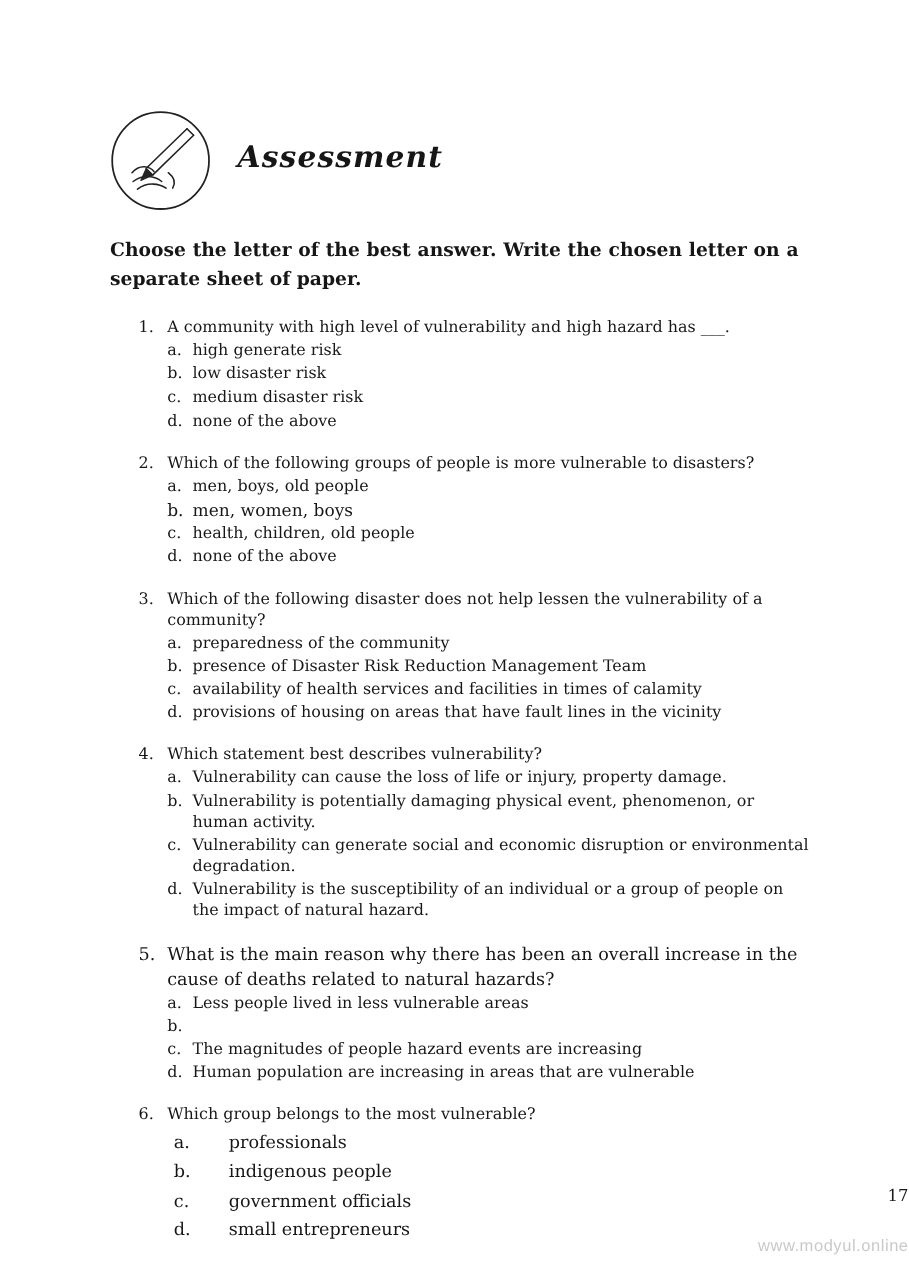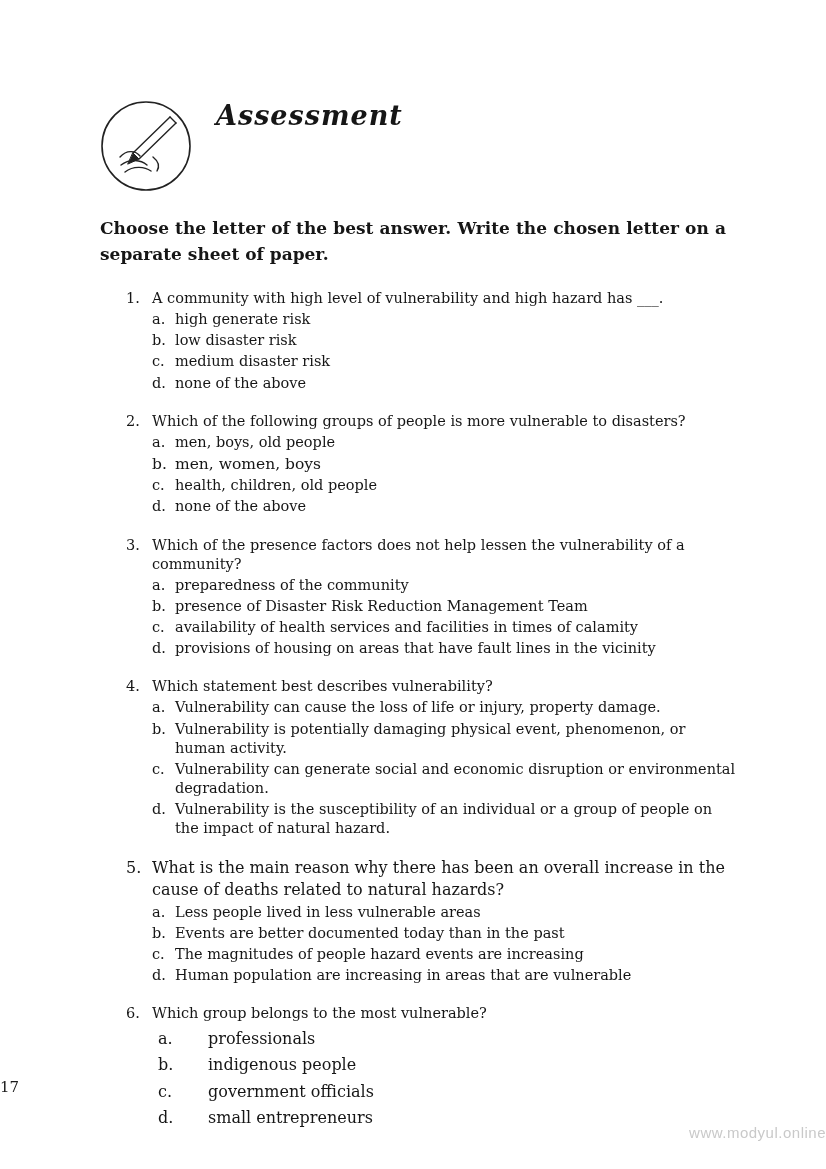--- a/index.html
+++ b/index.html
@@ -10,20 +10,21 @@
     position: relative;
     font-family: "DejaVu Serif", "Liberation Serif", serif;
     color: #161616;
     overflow: hidden;
   }
   .page {
     padding: 100px 100px 0 100px;
   }
   .header-row {
     display: flex;
+    align-items: center;
     gap: 24px;
     margin-bottom: 24px;
   }
   .icon-circle { width: 92px; height: 92px; flex: 0 0 auto; }
   .icon-circle svg { display: block; }
   .title {
     font-size: 27px;
     font-weight: bold;
     font-style: italic;
     letter-spacing: 1px;
@@ -67,21 +68,21 @@
   .q2 .option:nth-child(2) { font-size: 15.5px; }
   .q5 .q-head { font-size: 16px; line-height: 1.35; }
   .q6 .options { margin-left: 32px; margin-top: 4px; }
   .q6 .option { font-size: 16px; line-height: 1.45; margin-top: 3px; }
   .q6 .opt-letter { min-width: 42px; }
 
   .page-number {
     position: absolute;
     left: 0; right: 0;
     top: 1078px;
-    text-align: left;
+    text-align: right;
     font-size: 15px;
     color: #1a1a1a;
   }
   .watermark {
     position: absolute;
     left: 0; right: 0;
     top: 1124px;
     text-align: right;
     font-size: 15px;
     font-family: "Liberation Sans", sans-serif;
@@ -160,21 +161,21 @@
           </li>
           <li class="option">
             <span class="opt-letter">d.</span>
             <span class="opt-text">none of the above</span>
           </li>
         </ul>
       </li>
       <li class="question q3">
         <div class="q-head">
           <span class="q-num">3.</span>
-          <span class="q-text">Which of the presence factors does not help lessen the vulnerability of a community?</span>
+          <span class="q-text">Which of the following disaster does not help lessen the vulnerability of a community?</span>
         </div>
         <ul class="options">
           <li class="option">
             <span class="opt-letter">a.</span>
             <span class="opt-text">preparedness of the community</span>
           </li>
           <li class="option">
             <span class="opt-letter">b.</span>
             <span class="opt-text">presence of Disaster Risk Reduction Management Team</span>
           </li>
@@ -217,21 +218,20 @@
           <span class="q-num">5.</span>
           <span class="q-text">What is the main reason why there has been an overall increase in the cause of deaths related to natural hazards?</span>
         </div>
         <ul class="options">
           <li class="option">
             <span class="opt-letter">a.</span>
             <span class="opt-text">Less people lived in less vulnerable areas</span>
           </li>
           <li class="option">
             <span class="opt-letter">b.</span>
-            <span class="opt-text">Events are better documented today than in the past</span>
           </li>
           <li class="option">
             <span class="opt-letter">c.</span>
             <span class="opt-text">The magnitudes of people hazard events are increasing</span>
           </li>
           <li class="option">
             <span class="opt-letter">d.</span>
             <span class="opt-text">Human population are increasing in areas that are vulnerable</span>
           </li>
         </ul>

